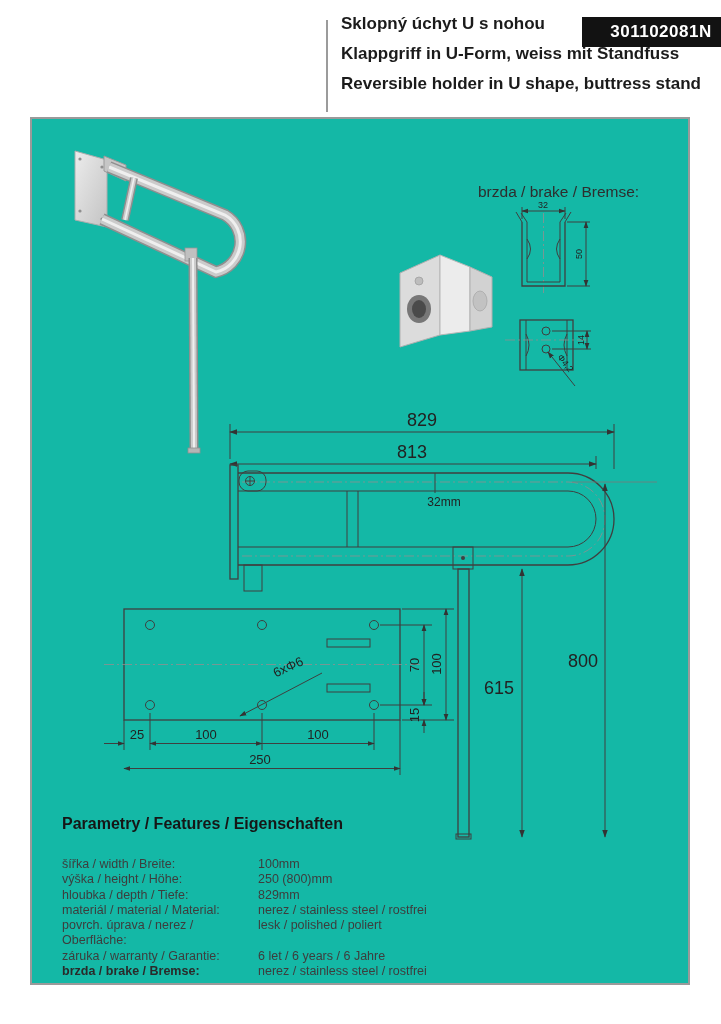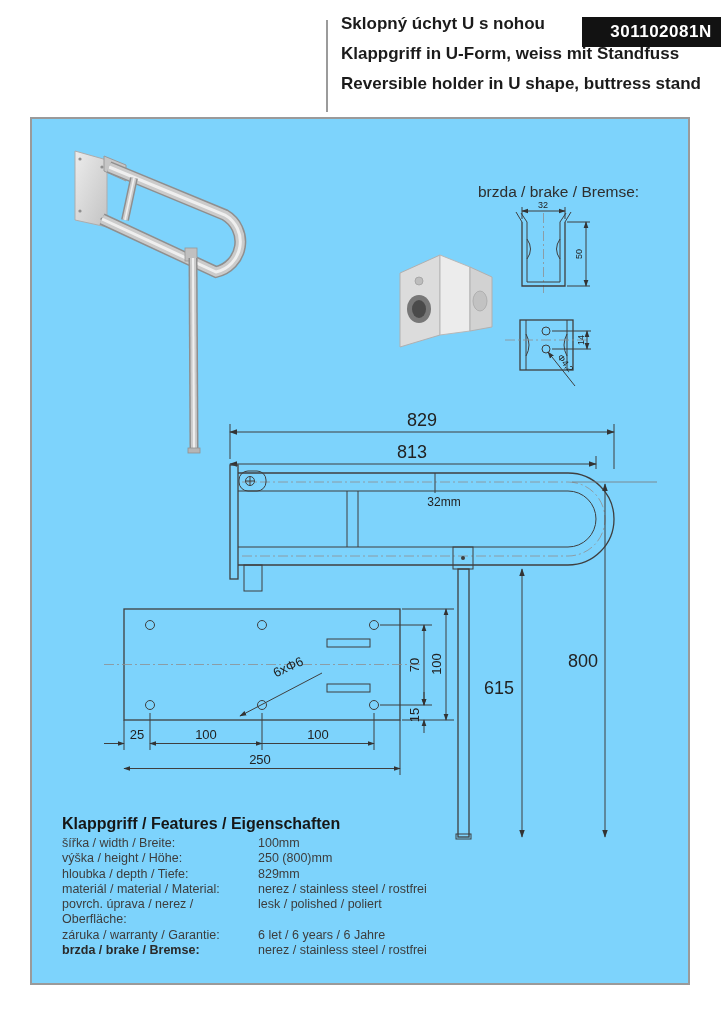--- a/index.html
+++ b/index.html
@@ -12,31 +12,31 @@
              font-weight:700;font-size:52px;letter-spacing:-3px;color:#161616;}
   .logo-reg{position:absolute;left:252px;top:2px;font-size:15px;font-weight:400;color:#2a2a2a;}
   .header-divider{position:absolute;left:326px;top:20px;width:2px;height:92px;background:#9b9b9b;}
   .titles{position:absolute;left:341px;top:14px;display:flex;flex-direction:column;gap:10px;}
   .title-line{font-size:17px;font-weight:700;line-height:20px;color:#1b1b1b;white-space:nowrap;}
   .code-badge{position:absolute;left:582px;top:17px;width:158px;height:30px;background:#121212;
               color:#fff;font-size:17px;font-weight:700;display:flex;align-items:center;
               justify-content:center;letter-spacing:.5px;}
   
   .board{position:absolute;left:30px;top:117px;width:656px;height:864px;
-         border:2px solid #9a9a9a;background:#7dd3fc;}
+         border:2px solid #9a9a9a;background:#14b8a6;}
   .brake-label{position:absolute;left:446px;top:64px;font-size:15.5px;color:#2e2e2e;}
   svg{position:absolute;overflow:visible;}
   .ln{stroke:#3f3f3f;stroke-width:1;fill:none;}
   .ln2{stroke:#3f3f3f;stroke-width:1.3;fill:none;}
   .cl{stroke:#8f8f8f;stroke-width:.8;fill:none;stroke-dasharray:10 3 2 3;}
   .dimt{fill:#222;font-family:"Liberation Sans",sans-serif;}
   
   .params{position:absolute;left:30px;top:696px;width:600px;}
   .params-heading{font-size:16px;font-weight:700;color:#161616;}
-  .params-table{margin-top:3px;display:grid;grid-template-columns:196px auto;
+  .params-table{margin-top:24px;display:grid;grid-template-columns:196px auto;
                 font-size:12.5px;line-height:15.3px;color:#3d3d3d;}
   .p-label.bold,.p-bold{font-weight:700;color:#2a2a2a;}
   
   .help-text{position:absolute;left:597px;top:980px;font-size:34px;font-weight:800;
              letter-spacing:1px;color:#1d1d1d;font-family:"Liberation Sans",sans-serif;}
 </style>
 </head>
 <body>
 
 <div class="page">
@@ -228,21 +228,21 @@
       <line class="ln" x1="332" y1="38" x2="332" y2="118" marker-start="url(#arP)" marker-end="url(#arP)"></line>
       <text class="dimt" font-size="13" text-anchor="middle" transform="rotate(-90 327 78)" x="327" y="78">70</text>
       <line class="ln" x1="354" y1="22" x2="354" y2="133" marker-start="url(#arP)" marker-end="url(#arP)"></line>
       <text class="dimt" font-size="13" text-anchor="middle" transform="rotate(-90 349 77)" x="349" y="77">100</text>
       <line class="ln" x1="332" y1="105" x2="332" y2="118" marker-end="url(#arP)"></line>
       <line class="ln" x1="332" y1="146" x2="332" y2="133" marker-end="url(#arP)"></line>
       <text class="dimt" font-size="13" text-anchor="middle" transform="rotate(-90 327 128)" x="327" y="128">15</text>
     </svg>
 
     <div class="params">
-      <div class="params-heading">Klappgriff / Features / Eigenschaften</div>
+      <div class="params-heading">Parametry / Features / Eigenschaften</div>
       <div class="params-table">
         <div class="p-label">šířka / width / Breite:</div>
         <div class="p-value">100mm</div>
         <div class="p-label">výška / height / Höhe:</div>
         <div class="p-value">250 (800)mm</div>
         <div class="p-label">hloubka / depth / Tiefe:</div>
         <div class="p-value">829mm</div>
         <div class="p-label">materiál / material / Material:</div>
         <div class="p-value">nerez / stainless steel / rostfrei</div>
         <div class="p-label">povrch. úprava / nerez / Oberfläche:</div>

